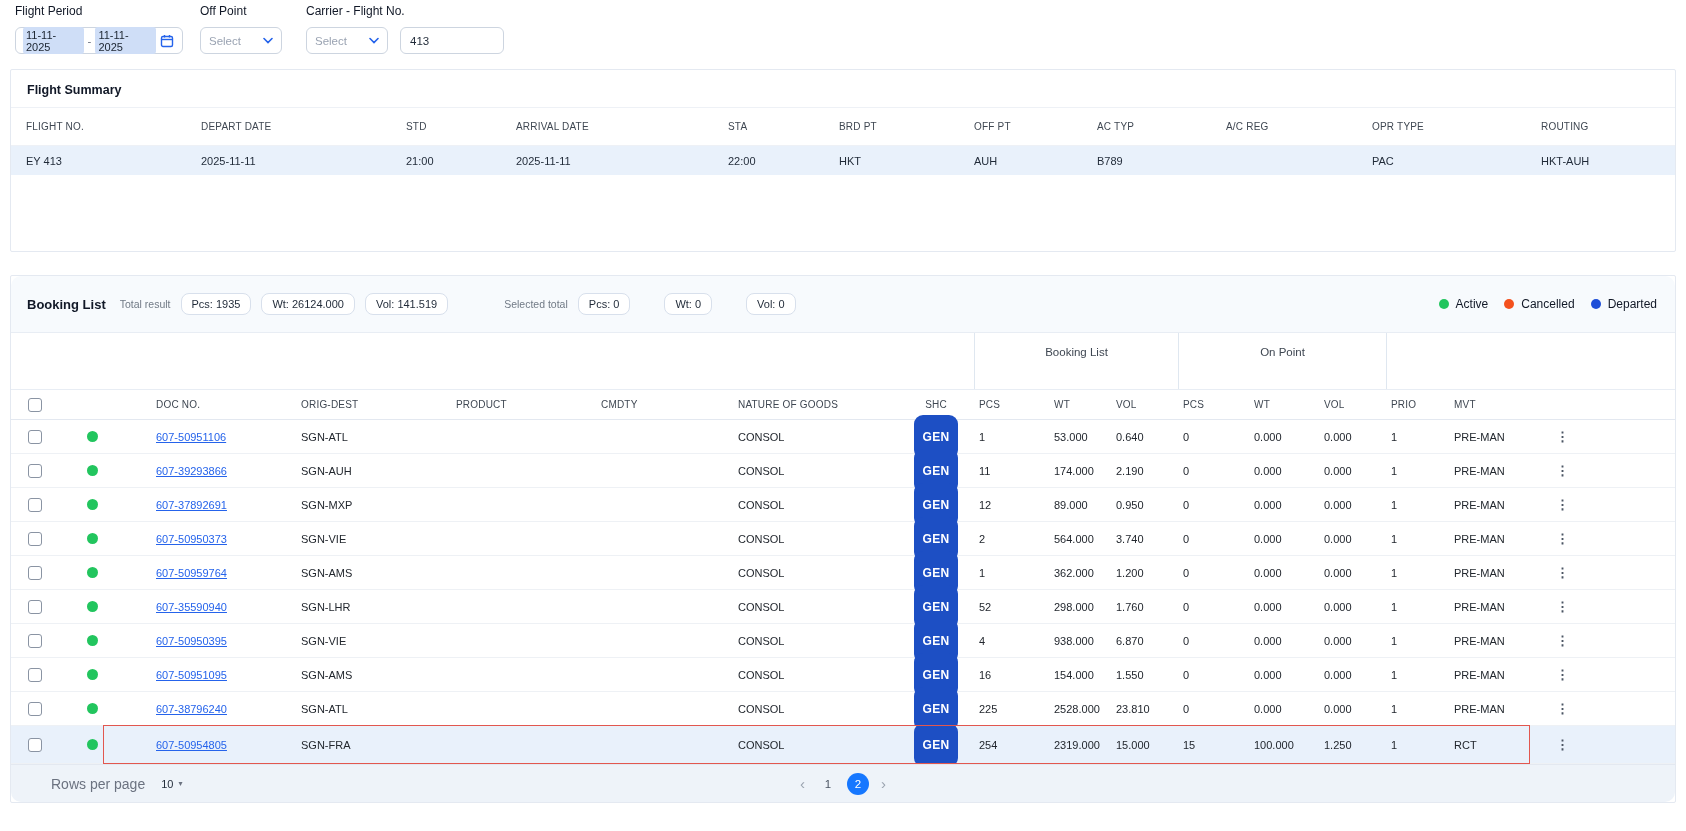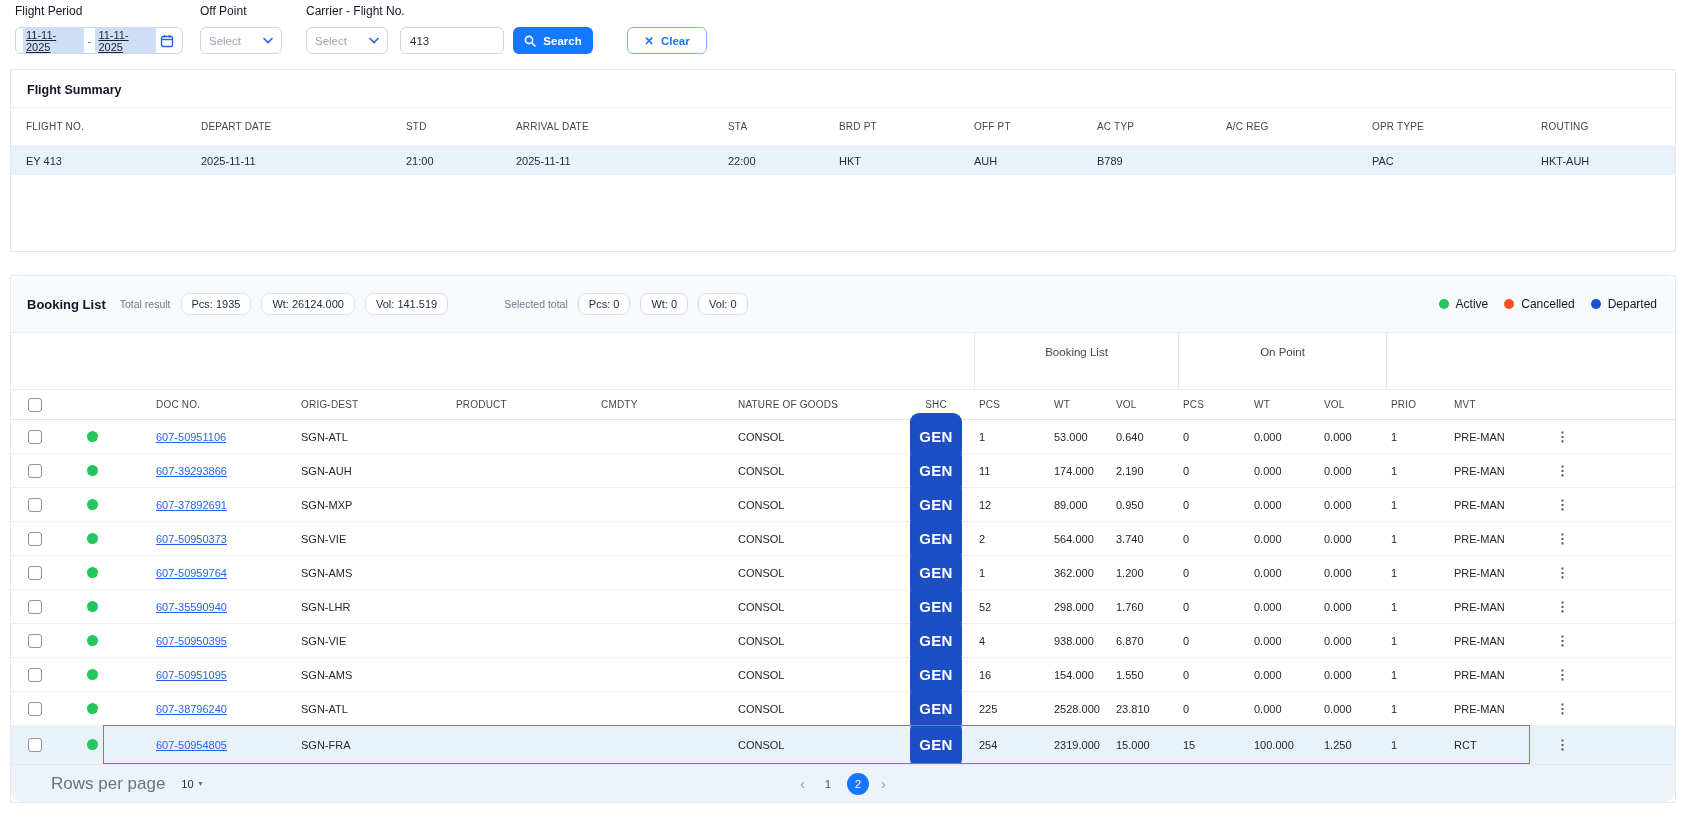--- a/index.html
+++ b/index.html
@@ -10,21 +10,21 @@
   }
 
   
   .filters { display:flex; align-items:flex-start; padding:4px 0 0 15px; }
   .fgroup { display:flex; flex-direction:column; gap:9px; }
   .fgroup .flabel { font-size:12px; color:#111827; height:14px; }
   .controls-row { display:flex; gap:12px; }
   .ctl { height:27px; border:1px solid #cdd5e0; border-radius:6px; background:#fff;
          display:flex; align-items:center; font-size:11.5px; }
   .date-range { width:168px; padding:0 8px 0 7px; gap:4px; }
-  .date-chip { background:#cfdef7; color:#1b2430; border-radius:3px; padding:1.5px 3px; font-size:11px;text-decoration:underline; }
+  .date-chip { background:#cfdef7; color:#1b2430; border-radius:3px; padding:1.5px 3px; font-size:11px; }
   .date-sep { color:#6b7280; }
   .cal { margin-left:auto; display:flex; }
   .select-box { width:82px; padding:0 8px; justify-content:space-between; cursor:pointer; }
   .select-ph { color:#9aa3b2; }
   .chev { display:flex; }
   .text-input { width:104px; padding:0 9px; color:#1f2937; border:1px solid #cdd5e0; border-radius:6px; height:27px; font-size:11.5px; font-family:"Liberation Sans",sans-serif; }
   .mr18 { margin-right:17px; } .mr24 { margin-right:24px; }
   .btn { height:27px; border-radius:6px; display:flex; align-items:center; justify-content:center;
          gap:7px; font-size:11.5px; font-weight:bold; cursor:pointer; border:none; }
   .btn-search { background:#1677ff; color:#fff; width:80px; margin-left:9px; }
@@ -75,28 +75,28 @@
   .c2{width:145px;} .c3{width:155px;} .c4{width:145px;} .c5{width:137px;}
   .c6{width:160px;} .c7{width:76px; display:flex; justify-content:center;}
   .c8{width:72px; padding-left:5px;} .c9{width:62px; padding-left:8px;} .c10{width:70px; padding-left:8px;}
   .c11{width:68px; padding-left:5px;} .c12{width:70px; padding-left:8px;} .c13{width:70px; padding-left:8px;}
   .c14{width:62px; padding-left:5px;} .c15{width:100px; padding-left:6px;}
   .c16{flex:1; padding-left:4px;}
 
   .cb { width:14px; height:14px; border:1.5px solid #8a94a3; border-radius:3px; background:#fff; cursor:pointer; display:inline-block; }
   .sdot { width:11px; height:11px; border-radius:50%; display:inline-block; }
   .doclink { color:#2563eb; text-decoration:underline; cursor:pointer; font-size:11px; }
-  .badge { background:#1d4fc4; color:#fff; font-size:15px; font-weight:bold; letter-spacing:.3px;
+  .badge { background:#1d4fc4; color:#fff; font-size:12px; font-weight:bold; letter-spacing:.3px;
            border-radius:9px; padding:15px 9px; display:inline-block; }
   .kebab { color:#4b5563; font-size:13px; font-weight:bold; cursor:pointer; padding:0 4px; }
 
   
   .bk-footer { height:38px; background:#eef3f9; border-top:1px solid #e3e8f0; border-radius:0 0 10px 10px;
                display:flex; align-items:center; padding:0 16px; position:relative; }
-  .rpp-label { font-size:17px; color:#6b7280; margin-left:24px; }
+  .rpp-label { font-size:14px; color:#6b7280; margin-left:24px; }
   .rpp-value { font-size:11px; color:#1f2937; margin-left:16px; display:flex; align-items:center; gap:5px; cursor:pointer; }
   .rpp-caret { font-size:8px; color:#6b7280; }
   .pagination { position:absolute; left:50%; transform:translateX(-50%); display:flex; align-items:center; gap:8px; }
   .pg-arrow { color:#9aa3af; font-size:15px; cursor:pointer; padding:0 4px; }
   .pg-num { width:22px; height:22px; border-radius:50%; display:flex; align-items:center; justify-content:center;
             font-size:11.5px; color:#4b5563; cursor:pointer; }
   .pg-num.active { background:#1677ff; color:#fff; }
 
   svg { display:block; }
 </style>
@@ -143,38 +143,20 @@
           <span class="chev">
             <svg width="10" height="7" viewBox="0 0 10 7" fill="none" stroke="#2563eb" stroke-width="1.6" stroke-linecap="round">
                 <path d="M1 1.5 L5 5.5 L9 1.5"></path>
               </svg>
           </span>
         </div>
         <input class="text-input" value="413" style="">
       </div>
     </div>
 
-    <div class="fgroup">
-      <div class="flabel">&nbsp;</div>
-      <div class="controls-row">
-        <button class="btn btn-search">
-          <span>
-            <svg width="12" height="12" viewBox="0 0 12 12" fill="none" stroke="#fff" stroke-width="1.6" stroke-linecap="round">
-                <circle cx="5" cy="5" r="3.6"></circle>
-                <line x1="8" y1="8" x2="11" y2="11"></line>
-              </svg>
-          </span>
-          <span>Search</span>
-        </button>
-        <button class="btn btn-clear">
-          <span>✕</span>
-          <span>Clear</span>
-        </button>
-      </div>
-    </div>
   </div>
 
   <div class="panel fs-panel">
     <div class="fs-title">Flight Summary</div>
     <div class="fs-head" id="fs-head">
         <div class="cell" style="width: 175px;">FLIGHT NO.</div>
         <div class="cell" style="width: 205px;">DEPART DATE</div>
         <div class="cell" style="width: 110px;">STD</div>
         <div class="cell" style="width: 212px;">ARRIVAL DATE</div>
         <div class="cell" style="width: 111px;">STA</div>
@@ -205,21 +187,21 @@
   <div class="panel bk-panel">
     <div class="bk-header">
       <span class="bk-title">Booking List</span>
       <span class="muted-lbl">Total result</span>
       <span id="totals-chips" style="display:flex;">
           <span class="chip">Pcs: 1935</span>
           <span class="chip">Wt: 26124.000</span>
           <span class="chip">Vol: 141.519</span>
         </span>
       <span class="muted-lbl sel-lbl">Selected total</span>
-      <span id="selected-chips" style="display:flex;">
+      <span id="selected-chips" style="display:flex;gap:24px;">
           <span class="chip">Pcs: 0</span>
           <span class="chip">Wt: 0</span>
           <span class="chip">Vol: 0</span>
         </span>
       <span class="legend" id="legend">
           <span class="legend-item">
             <span class="ldot" style="background: rgb(34, 197, 94);"></span>
             <span>Active</span>
           </span>
           <span class="legend-item">

